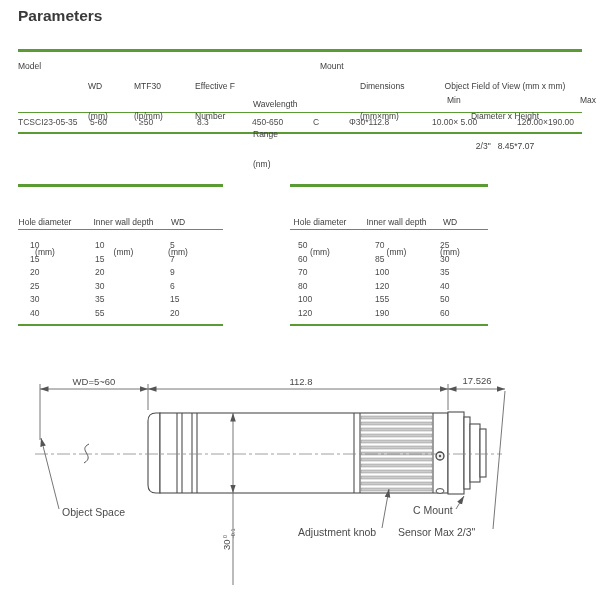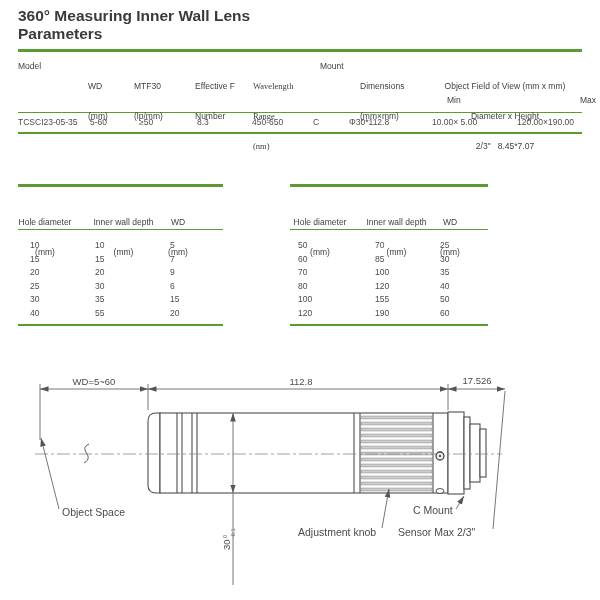--- a/index.html
+++ b/index.html
@@ -19,42 +19,41 @@
   .dimtxt{font-size:9.5px;}
   .lbl{font-size:10.5px;}
   .tol{font-size:5.5px;}
 </style>
 </head>
 <body>
 
 <div class="page">
 
   <div class="title">
-    <div>360° Measuring Inner Wall Lens</div>
     <div>Parameters</div>
   </div>
 
   <div class="gl" style="left:18px;top:49px;width:564px;height:3px;"></div>
   <div class="gl" style="left:18px;top:112px;width:564px;height:1px;"></div>
   <div class="gl" style="left:18px;top:132px;width:564px;height:2px;"></div>
 
   <div class="t8 hd" style="left:18px;top:61px;">Model</div>
   <div class="t8 hd" style="left:88px;top:61px;">
     <div>WD</div>
     <div>(mm)</div>
   </div>
   <div class="t8 hd" style="left:134px;top:61px;">
     <div>MTF30</div>
     <div>(lp/mm)</div>
   </div>
   <div class="t8 hd" style="left:195px;top:61px;">
     <div>Effective F</div>
     <div>Number</div>
   </div>
-  <div class="t8 hd" style="left:253px;top:61px;font-family:Liberation Serif, serif;">
+  <div class="t8 hd" style="left:253px;top:79px;">
     <div>Wavelength</div>
     <div>Range</div>
     <div>(nm)</div>
   </div>
   <div class="t8 hd" style="left:320px;top:61px;">Mount</div>
   <div class="t8 hd" style="left:360px;top:61px;">
     <div>Dimensions</div>
     <div>(mm×mm)</div>
   </div>
   <div class="t8 hd ctr" style="left:428px;top:61px;width:154px;">

